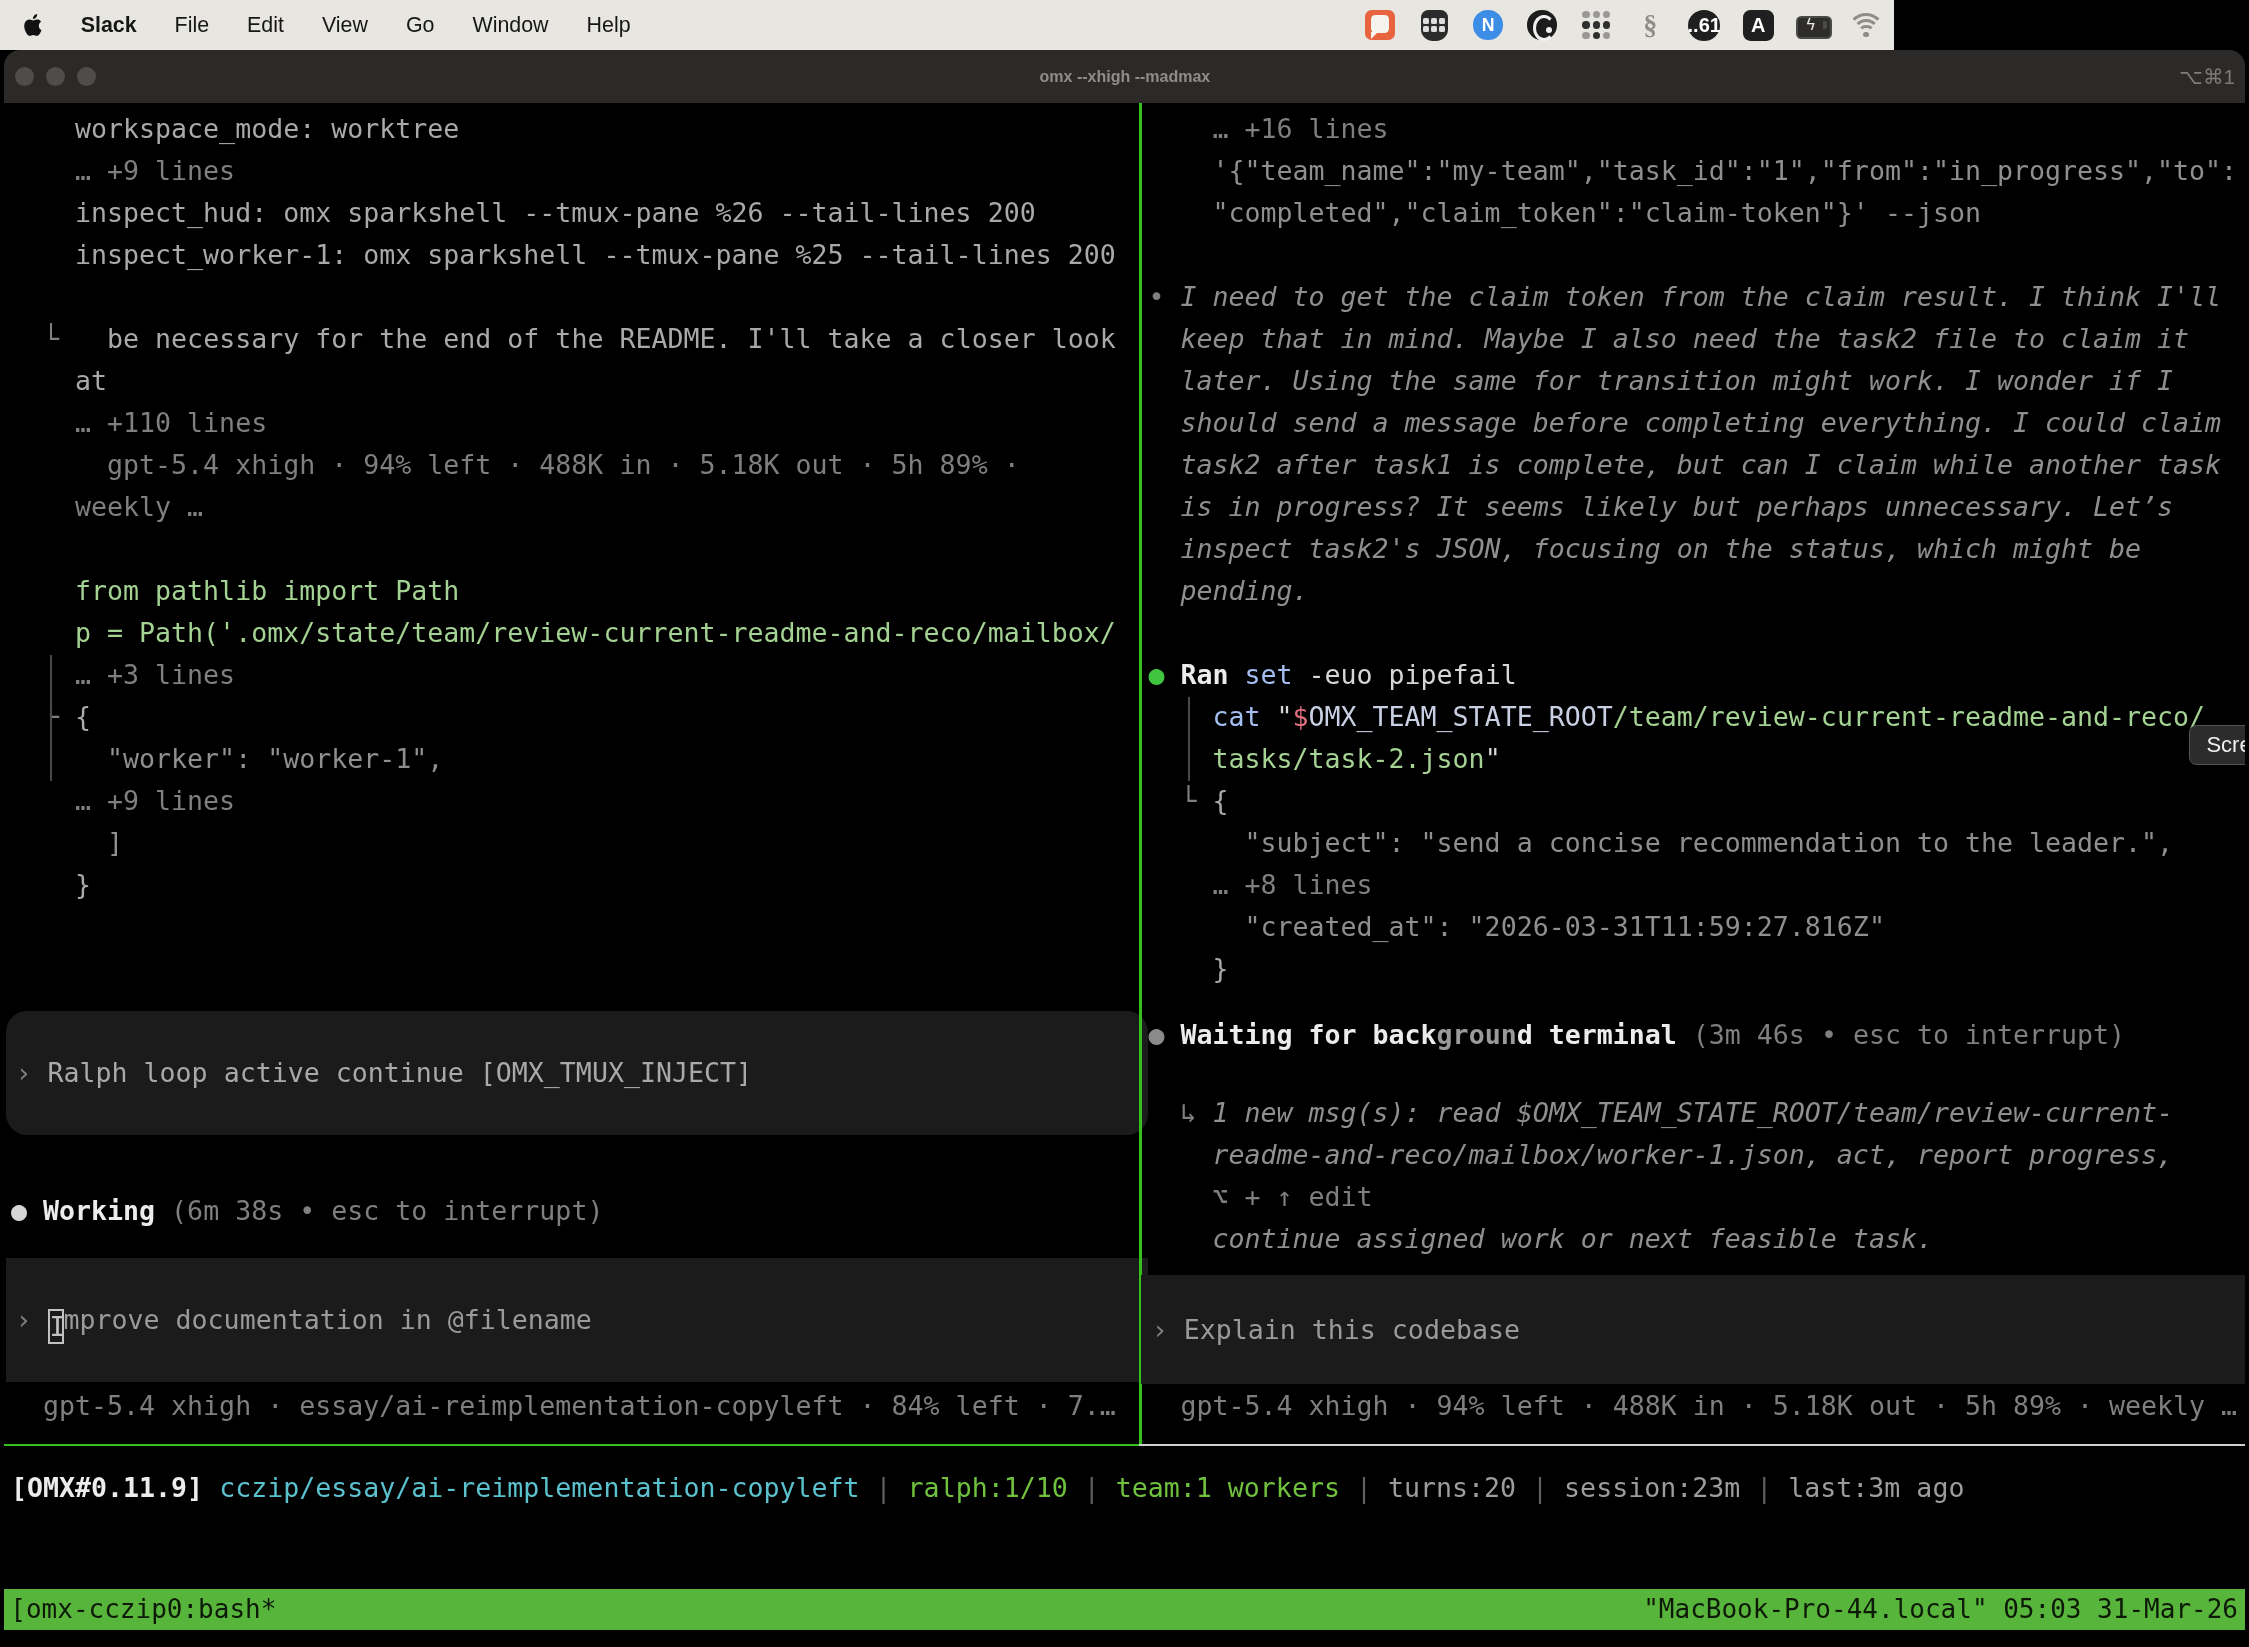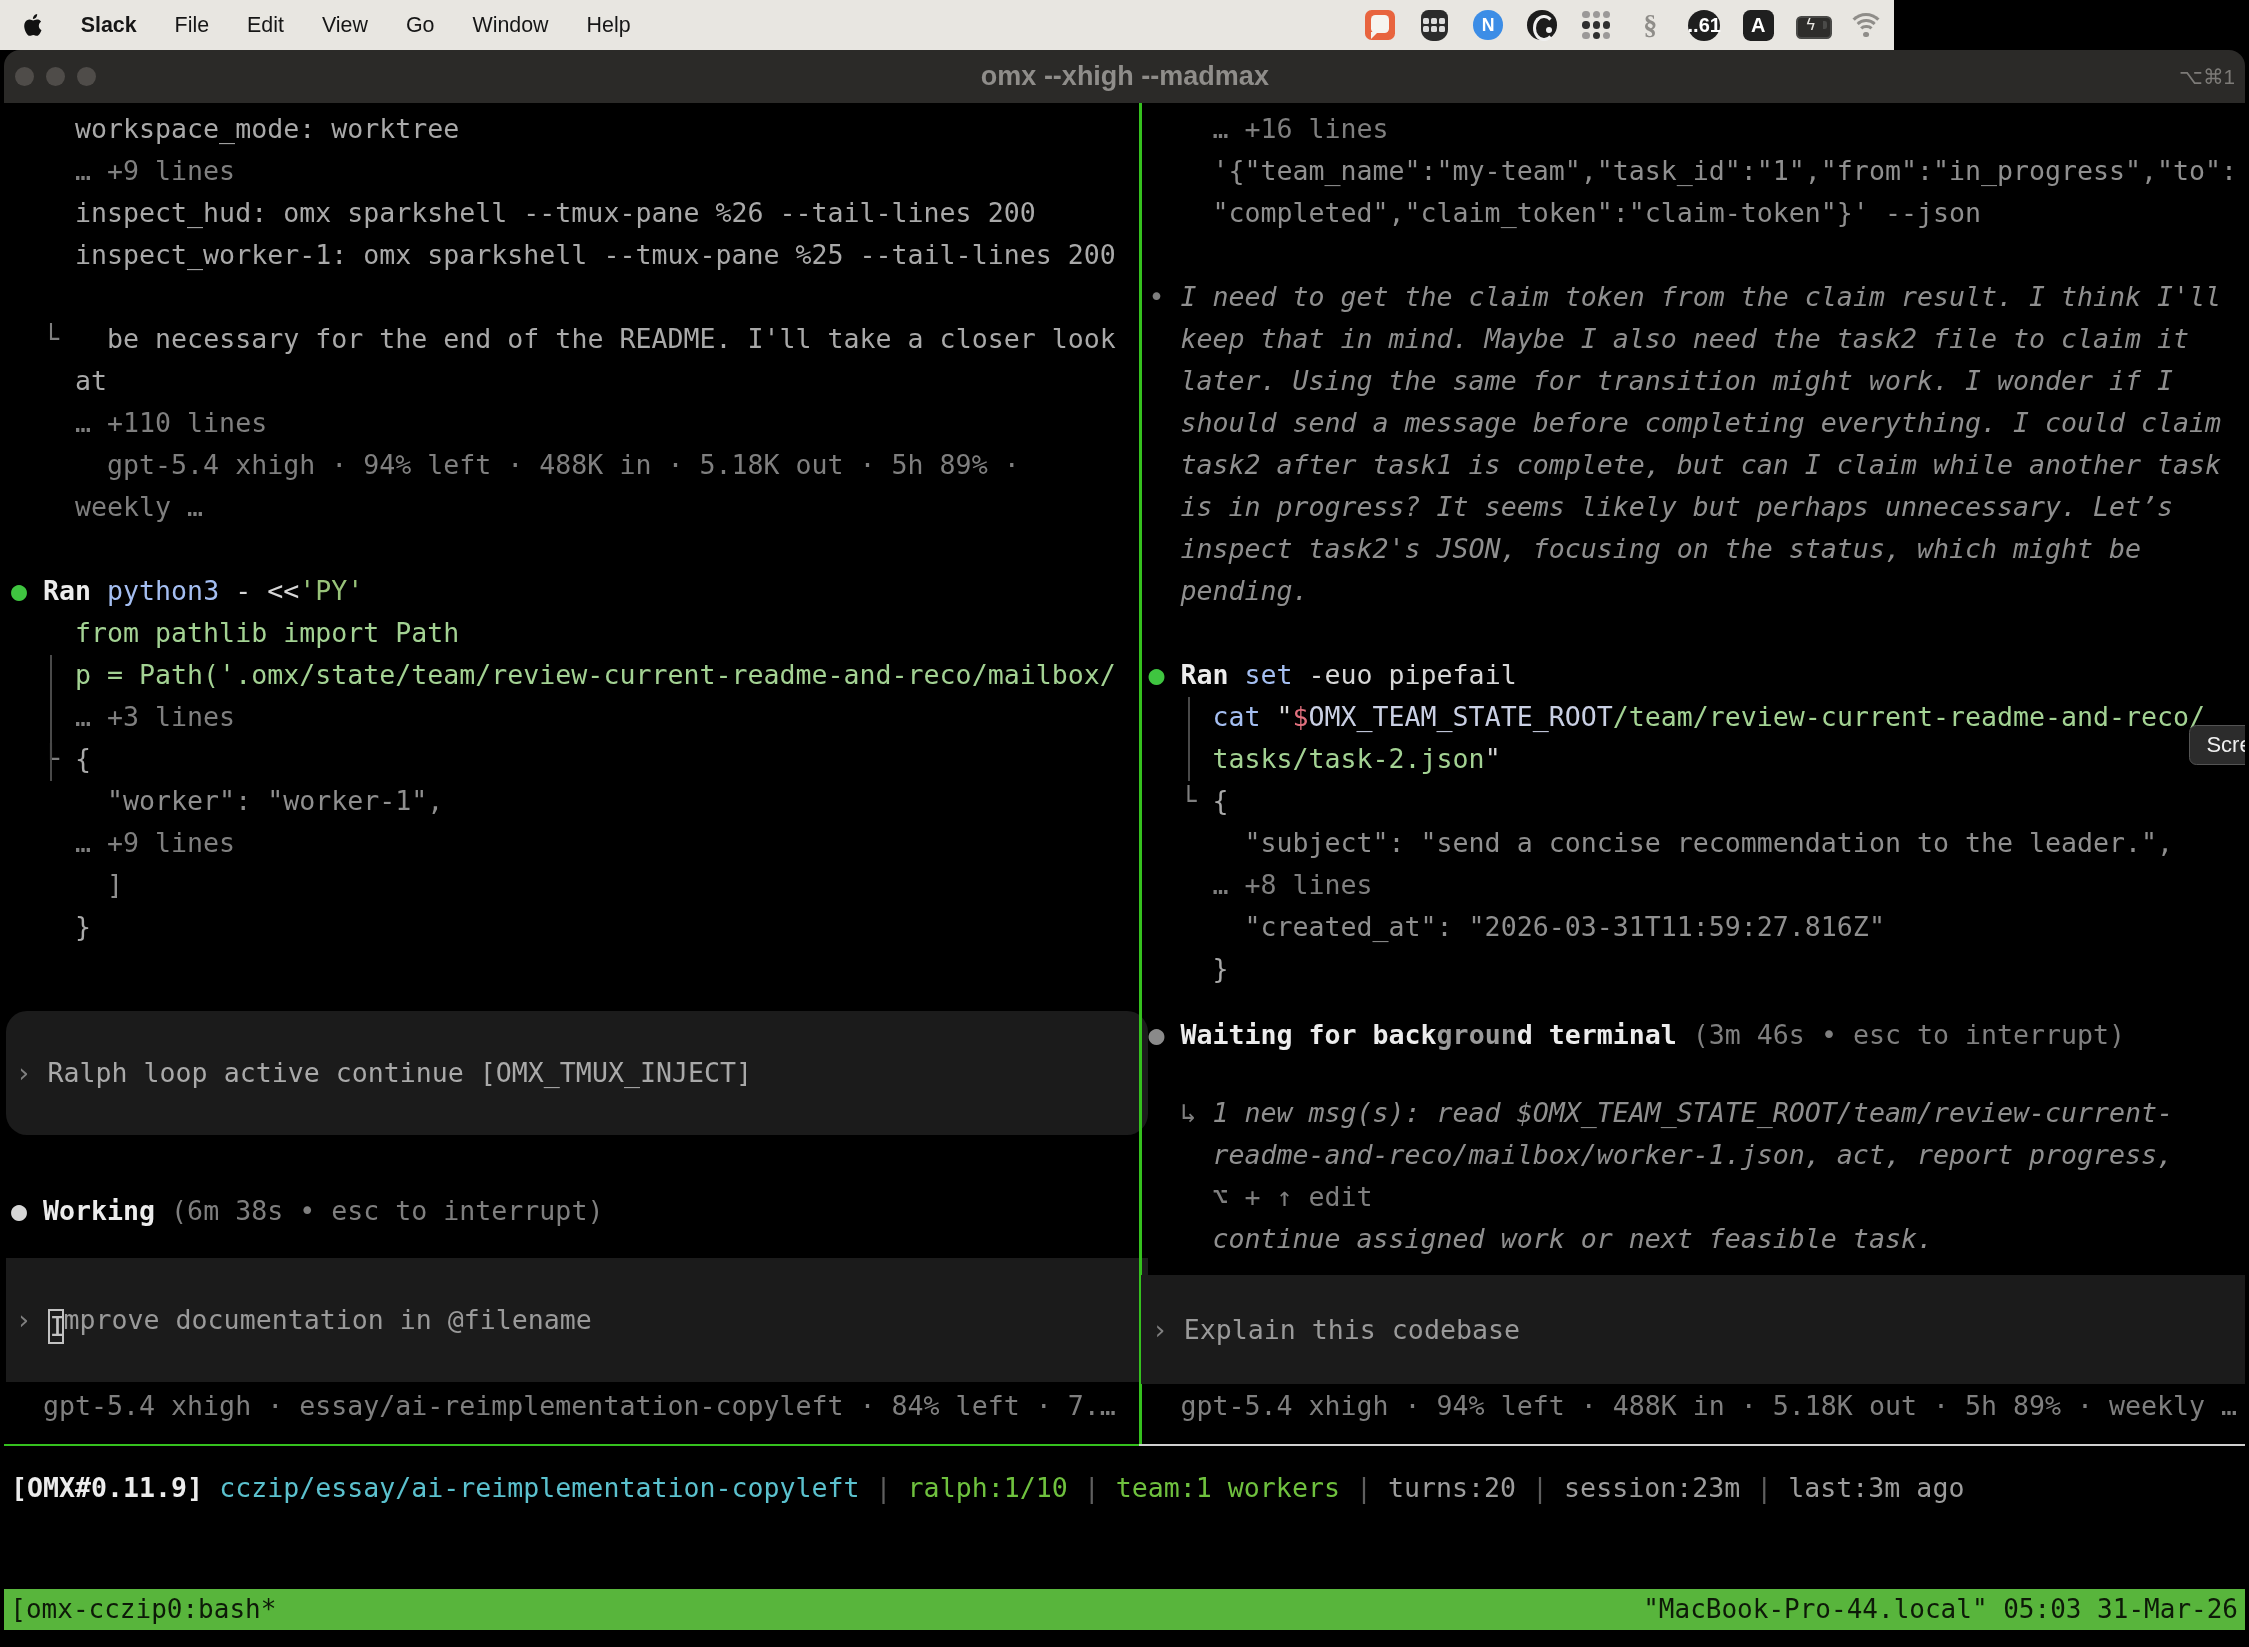--- a/index.html
+++ b/index.html
@@ -39,21 +39,21 @@
   .ic-wifi .w3{width:10.3px;height:10.3px;top:12.5px;}
   .ic-wifi .wd{width:5.9px;height:5.9px;background:#8f8d89;border:none;border-radius:50%;top:19px;}
 
   
   #window{position:absolute;left:4.4px;top:50px;width:2241px;height:1597px;background:#000;
     border-radius:16px 16px 0 0;overflow:hidden;}
   #titlebar{position:absolute;left:0;top:0;width:2241px;height:53px;background:#2b2a28;
     font-family:"Liberation Sans",sans-serif;}
   .tl-btn{position:absolute;top:17px;width:19px;height:19px;border-radius:50%;background:#4f4c49;}
   #win-title{position:absolute;left:0;top:0;width:2241px;height:53px;display:flex;align-items:center;justify-content:center;
-    color:#8f8d8a;font-size:27px;font-weight:bold;}
+    color:#8f8d8a;font-size:16px;font-weight:bold;}
   #win-shortcut{position:absolute;right:10.3px;top:0;height:53px;display:flex;align-items:center;color:#7d7b78;font-size:20.7px;}
 
   
   .tl{height:42px;line-height:42px;white-space:pre;font-size:26.6px;}
   .c-g{color:#a9a9a9}.c-dim{color:#7f7f7f}.c-out{color:#8f8f8f}
   .c-wb{color:#ececec;font-weight:bold}.c-wbdim{color:#9a9a9a;font-weight:bold}
   .c-bull{color:#3fc540}.c-dimbull{color:#8a8a8a}
   .c-blue{color:#a4bef1}.c-red{color:#e0707e}.c-orn{color:#d99c5e}
   .c-grn{color:#a3d293}.c-str{color:#98c379}.c-lt{color:#d6d6d6}.c-var{color:#c9cfe3}
   .c-it{color:#8f8f8f;font-style:italic}
@@ -190,21 +190,20 @@
       <div class="tl"><span class="c-dim">    … +9 lines</span></div>
       <div class="tl"><span class="c-g">    inspect_hud: omx sparkshell --tmux-pane %26 --tail-lines 200</span></div>
       <div class="tl"><span class="c-g">    inspect_worker-1: omx sparkshell --tmux-pane %25 --tail-lines 200</span></div>
       <div class="tl"></div>
       <div class="tl"><span class="c-dim">  └   </span><span class="c-g">be necessary for the end of the README. I'll take a closer look</span></div>
       <div class="tl"><span class="c-g">    at</span></div>
       <div class="tl"><span class="c-dim">    … +110 lines</span></div>
       <div class="tl"><span class="c-dim">      gpt-5.4 xhigh · 94% left · 488K in · 5.18K out · 5h 89% ·</span></div>
       <div class="tl"><span class="c-dim">    weekly …</span></div>
       <div class="tl"></div>
-      <div class="tl"><span class="c-bull">● </span><span class="c-wb">Ran </span><span class="c-blue">python3 </span><span class="c-lt">- &lt;&lt;</span><span class="c-str">'PY'</span></div>
       <div class="tl"><span class="c-grn">    from pathlib import Path</span></div>
       <div class="tl"><span class="c-grn">    p = Path('.omx/state/team/review-current-readme-and-reco/mailbox/</span></div>
       <div class="tl"><span class="c-dim">    … +3 lines</span></div>
       <div class="tl"><span class="c-dim">  └ </span><span class="c-g">{</span></div>
       <div class="tl"><span class="c-out">      "worker": "worker-1",</span></div>
       <div class="tl"><span class="c-dim">    … +9 lines</span></div>
       <div class="tl"><span class="c-out">      ]</span></div>
       <div class="tl"><span class="c-g">    }</span></div>
     </div>
   <div id="conn-left" class="connector"></div>

